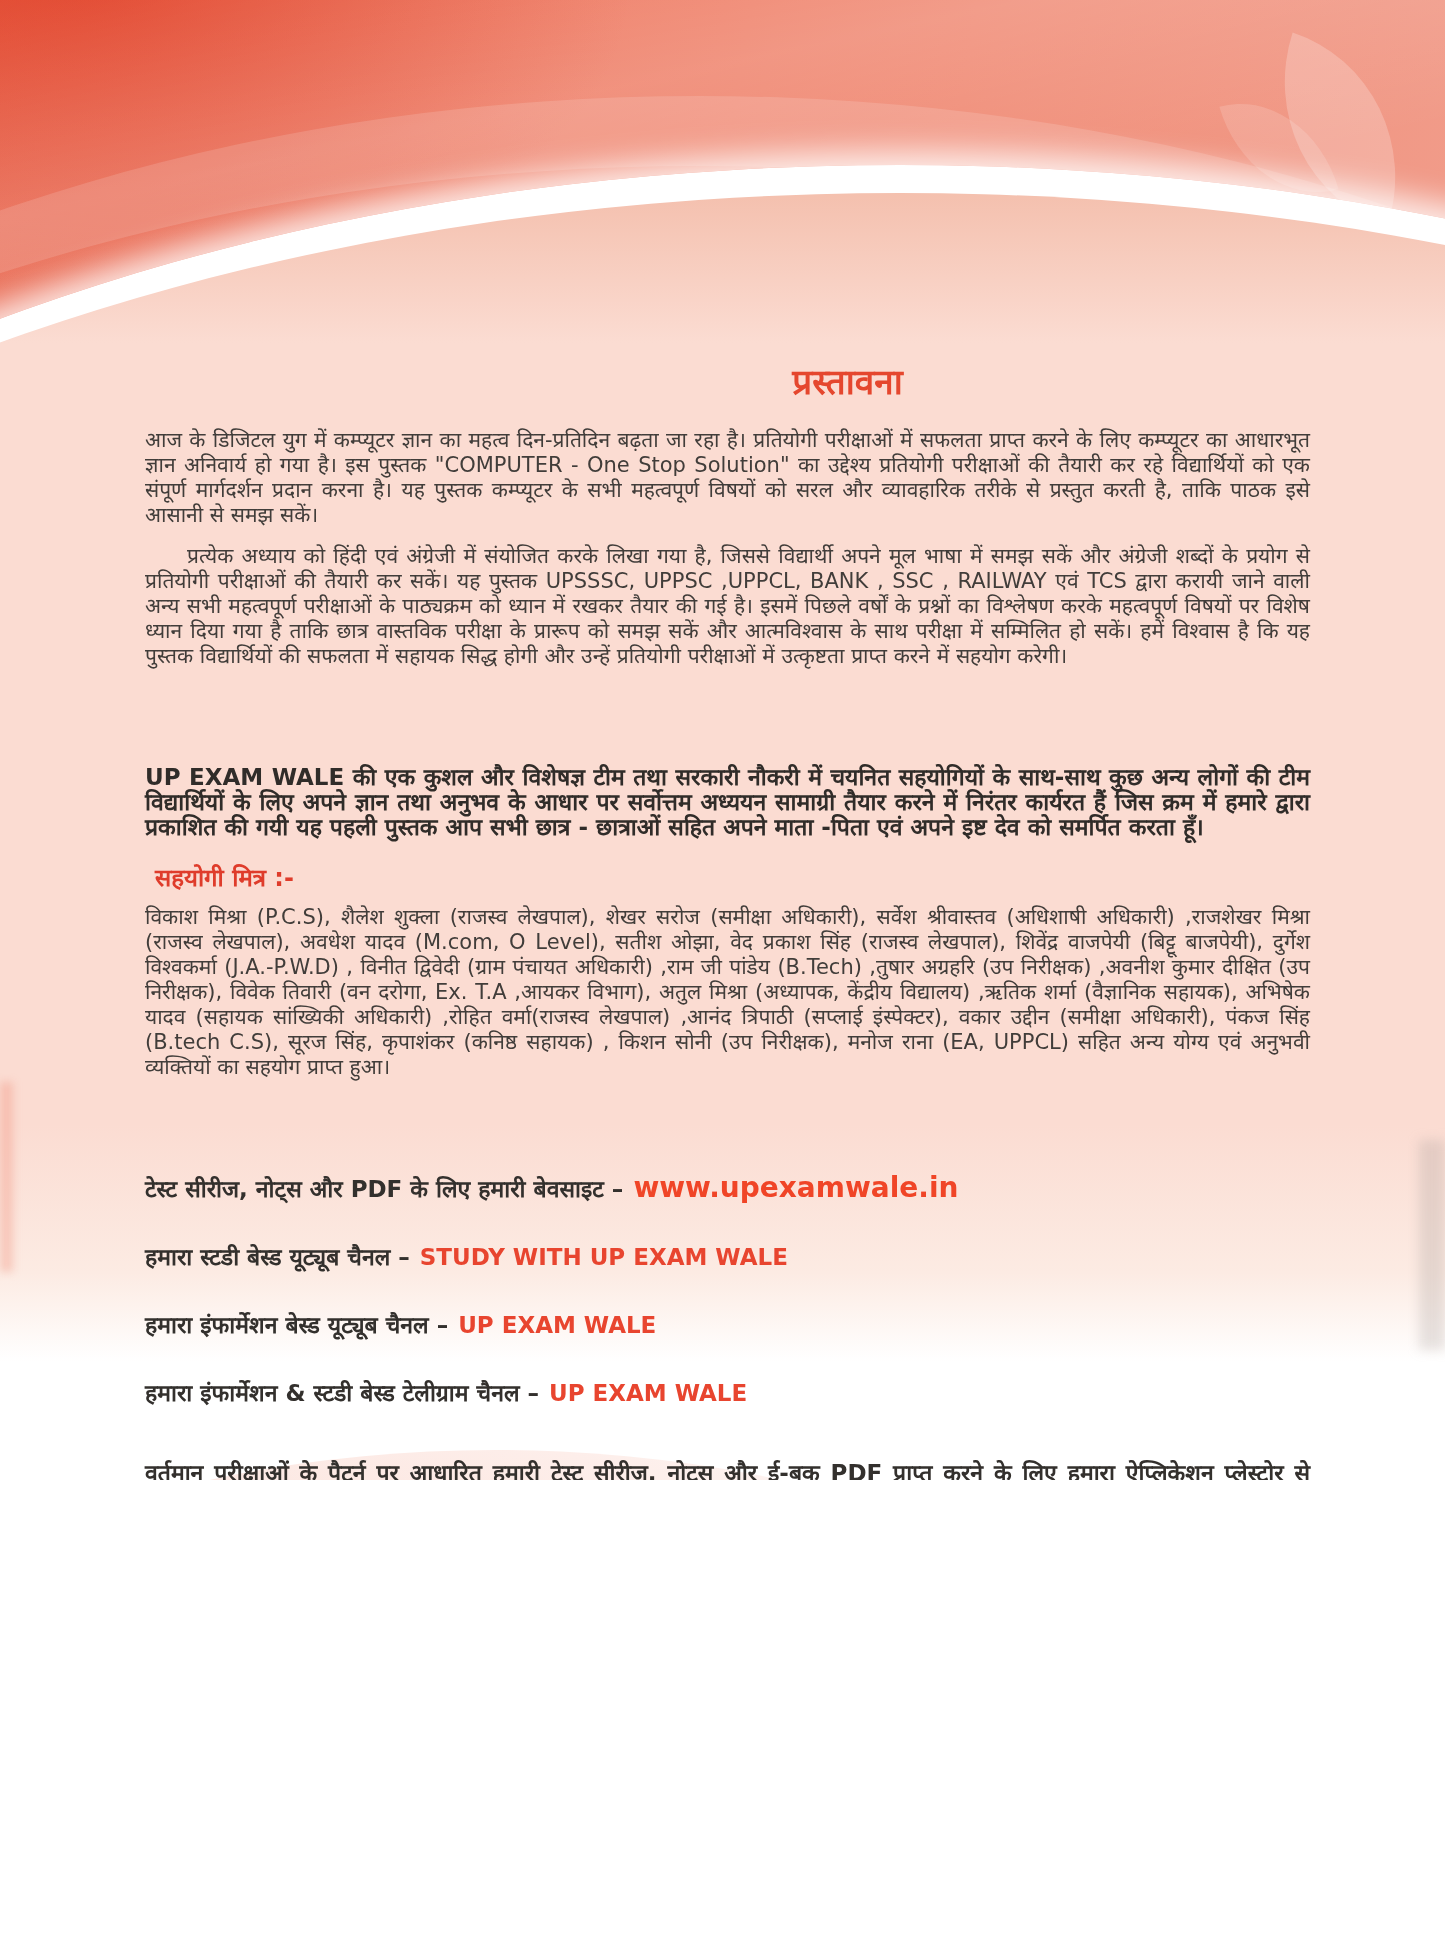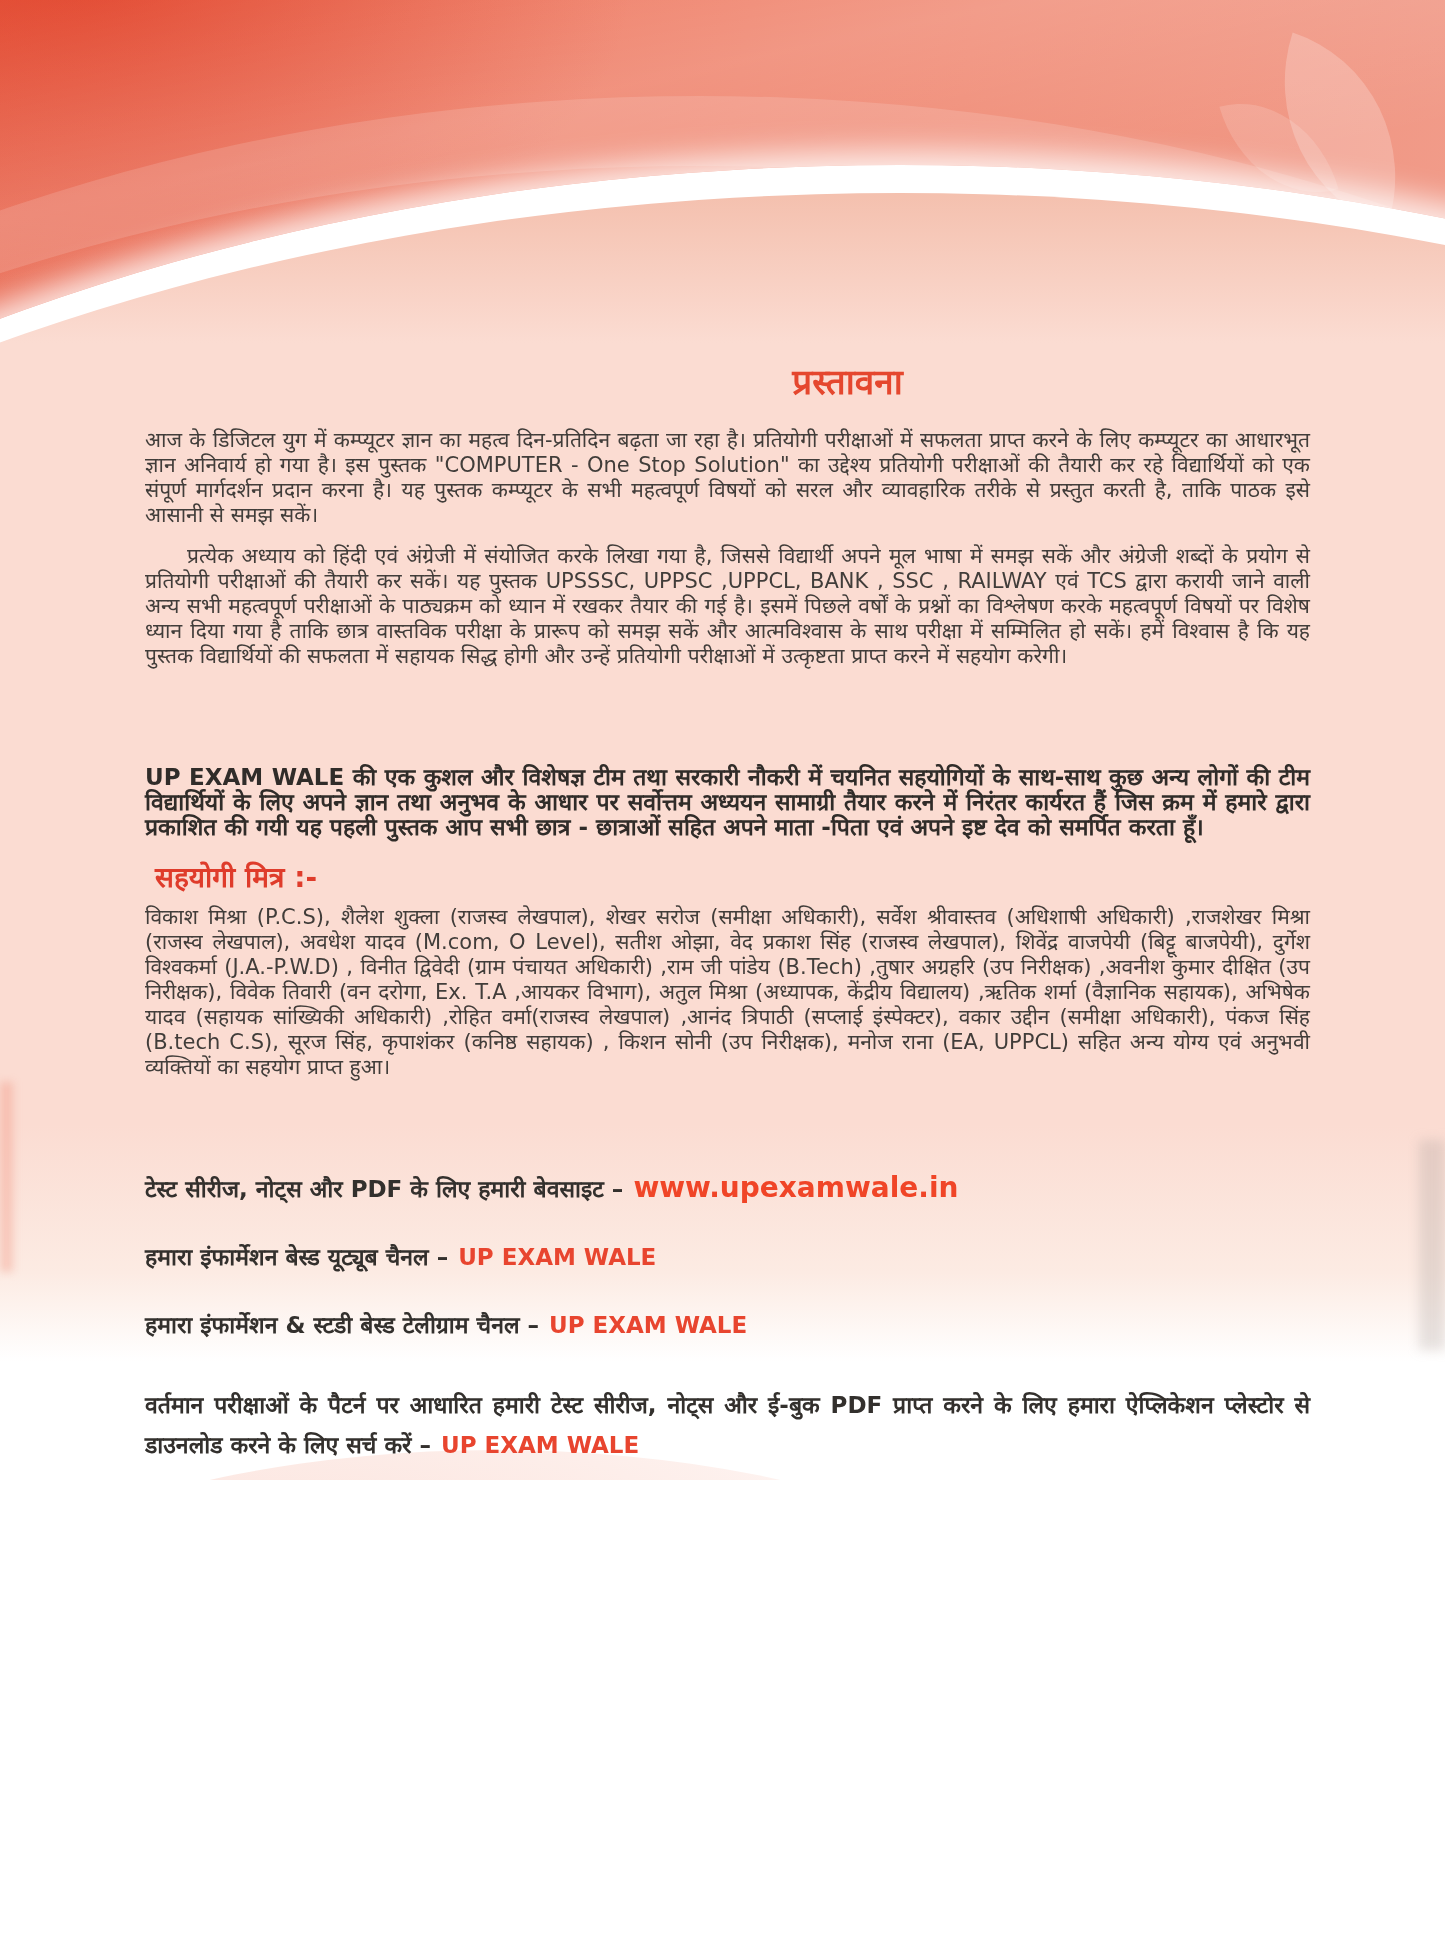--- a/index.html
+++ b/index.html
@@ -45,21 +45,21 @@
   .stripe.s2 { left:0; right:0; top:1917px; height:27px; background:#ee6950; }
 
   
   .content { position:relative; display:flow-root; padding:0 135px 0 145px; color:#413d3a; }
   .title { margin-top:12px; position:relative; left:120px; text-align:center;
     font-size:35px; line-height:44px; font-weight:700; color:#e5472e; }
   .body-text { text-align:justify; font-size:21px; line-height:25px; }
   .p1 { margin-top:24px; }
   .p2 { margin-top:16px; text-indent:42px; }
   .p3 { margin-top:96px; font-weight:700; font-size:23px; color:#302c29; }
-  .contrib-heading { margin-top:22px; font-size:28px; line-height:32px; font-weight:700; color:#df3c2b; padding-left:10px; }
+  .contrib-heading { margin-top:22px; font-size:24px; line-height:32px; font-weight:700; color:#df3c2b; padding-left:10px; }
   .contrib { margin-top:11px; }
 
   .promo-row { font-weight:700; font-size:23px; line-height:40px; color:#33302d; text-align:justify; }
   .row-website { margin-top:88px; }
   .row-study, .row-info, .row-telegram { margin-top:28px; }
   .row-app { margin-top:40px; }
   .promo-value { color:#e8452f; padding-left:10px; }
   .row-website .promo-value { color:#f04527; font-size:28px; }
 </style>
 </head>
@@ -88,20 +88,21 @@
 
     <p class="body-text p1">आज के डिजिटल युग में कम्प्यूटर ज्ञान का महत्व दिन-प्रतिदिन बढ़ता जा रहा है। प्रतियोगी परीक्षाओं में सफलता प्राप्त करने के लिए कम्प्यूटर का आधारभूत ज्ञान अनिवार्य हो गया है। इस पुस्तक "COMPUTER - One Stop Solution" का उद्देश्य प्रतियोगी परीक्षाओं  की तैयारी कर रहे विद्यार्थियों को एक संपूर्ण मार्गदर्शन प्रदान करना है। यह पुस्तक कम्प्यूटर के सभी महत्वपूर्ण विषयों को सरल और व्यावहारिक तरीके से प्रस्तुत करती है, ताकि पाठक इसे आसानी से समझ सकें।</p>
     <p class="body-text p2">प्रत्येक अध्याय को हिंदी एवं अंग्रेजी में संयोजित करके लिखा गया है, जिससे विद्यार्थी अपने मूल भाषा में  समझ सकें और  अंग्रेजी शब्दों के प्रयोग से प्रतियोगी परीक्षाओं  की तैयारी कर सकें। यह पुस्तक UPSSSC, UPPSC ,UPPCL,  BANK , SSC , RAILWAY एवं TCS द्वारा करायी जाने वाली  अन्य सभी महत्वपूर्ण परीक्षाओं के पाठ्यक्रम को ध्यान में रखकर तैयार की गई है। इसमें पिछले वर्षों के प्रश्नों का विश्लेषण करके महत्वपूर्ण विषयों पर विशेष ध्यान दिया गया है ताकि छात्र वास्तविक परीक्षा के प्रारूप को समझ सकें और आत्मविश्वास के साथ परीक्षा में सम्मिलित हो सकें। हमें विश्वास है कि यह पुस्तक विद्यार्थियों की सफलता में  सहायक सिद्ध होगी और उन्हें प्रतियोगी परीक्षाओं में उत्कृष्टता प्राप्त करने में सहयोग करेगी।</p>
     <p class="body-text p3">UP EXAM WALE की एक कुशल और विशेषज्ञ टीम तथा सरकारी  नौकरी  में  चयनित  सहयोगियों  के साथ-साथ कुछ अन्य लोगों की  टीम विद्यार्थियों के लिए अपने ज्ञान तथा अनुभव के आधार पर सर्वोत्तम अध्ययन सामाग्री तैयार करने में  निरंतर कार्यरत हैं जिस क्रम में  हमारे द्वारा  प्रकाशित की गयी यह पहली पुस्तक आप सभी छात्र - छात्राओं  सहित अपने माता -पिता एवं अपने इष्ट देव को समर्पित करता  हूँ।</p>
 
     <h2 class="contrib-heading">सहयोगी मित्र :-</h2>
     <p class="body-text contrib">विकाश मिश्रा (P.C.S), शैलेश शुक्ला (राजस्व लेखपाल), शेखर सरोज (समीक्षा अधिकारी), सर्वेश श्रीवास्तव (अधिशाषी अधिकारी) ,राजशेखर मिश्रा (राजस्व लेखपाल), अवधेश यादव (M.com, O Level), सतीश ओझा,  वेद प्रकाश सिंह (राजस्व लेखपाल), शिवेंद्र वाजपेयी (बिट्टू बाजपेयी), दुर्गेश विश्वकर्मा (J.A.-P.W.D) , विनीत द्विवेदी (ग्राम पंचायत अधिकारी) ,राम जी पांडेय (B.Tech) ,तुषार अग्रहरि (उप निरीक्षक) ,अवनीश कुमार दीक्षित (उप निरीक्षक), विवेक तिवारी (वन दरोगा, Ex. T.A ,आयकर विभाग), अतुल मिश्रा (अध्यापक, केंद्रीय विद्यालय) ,ऋतिक शर्मा (वैज्ञानिक सहायक), अभिषेक यादव (सहायक सांख्यिकी अधिकारी) ,रोहित वर्मा(राजस्व लेखपाल) ,आनंद त्रिपाठी (सप्लाई इंस्पेक्टर), वकार उद्दीन (समीक्षा अधिकारी), पंकज सिंह (B.tech C.S), सूरज सिंह, कृपाशंकर (कनिष्ठ सहायक) , किशन सोनी (उप निरीक्षक),  मनोज राना (EA, UPPCL) सहित अन्य योग्य एवं अनुभवी व्यक्तियों का सहयोग प्राप्त हुआ।</p>
 
     <div class="promo-row row-website"><span>टेस्ट सीरीज, नोट्स और PDF के लिए हमारी बेवसाइट –</span><span class="promo-value">www.upexamwale.in</span></div>
 
+    <div class="promo-row row-study"><span>हमारा स्टडी बेस्ड यूट्यूब चैनल –</span><span class="promo-value">STUDY WITH UP EXAM WALE</span></div>
 
     <div class="promo-row row-info"><span>हमारा  इंफार्मेशन बेस्ड  यूट्यूब चैनल –</span><span class="promo-value">UP EXAM WALE</span></div>
 
     <div class="promo-row row-telegram"><span>हमारा  इंफार्मेशन &amp; स्टडी बेस्ड  टेलीग्राम चैनल –</span><span class="promo-value">UP EXAM WALE</span></div>
 
     <div class="promo-row row-app"><span>वर्तमान परीक्षाओं के  पैटर्न पर आधारित हमारी टेस्ट सीरीज, नोट्स और ई-बुक PDF प्राप्त करने के लिए हमारा ऐप्लिकेशन प्लेस्टोर से  डाउनलोड करने के लिए सर्च करें –</span><span class="promo-value">UP EXAM WALE</span></div>
   </div>
 
   <div class="stripe s1"></div>
   <div class="stripe s2"></div>

